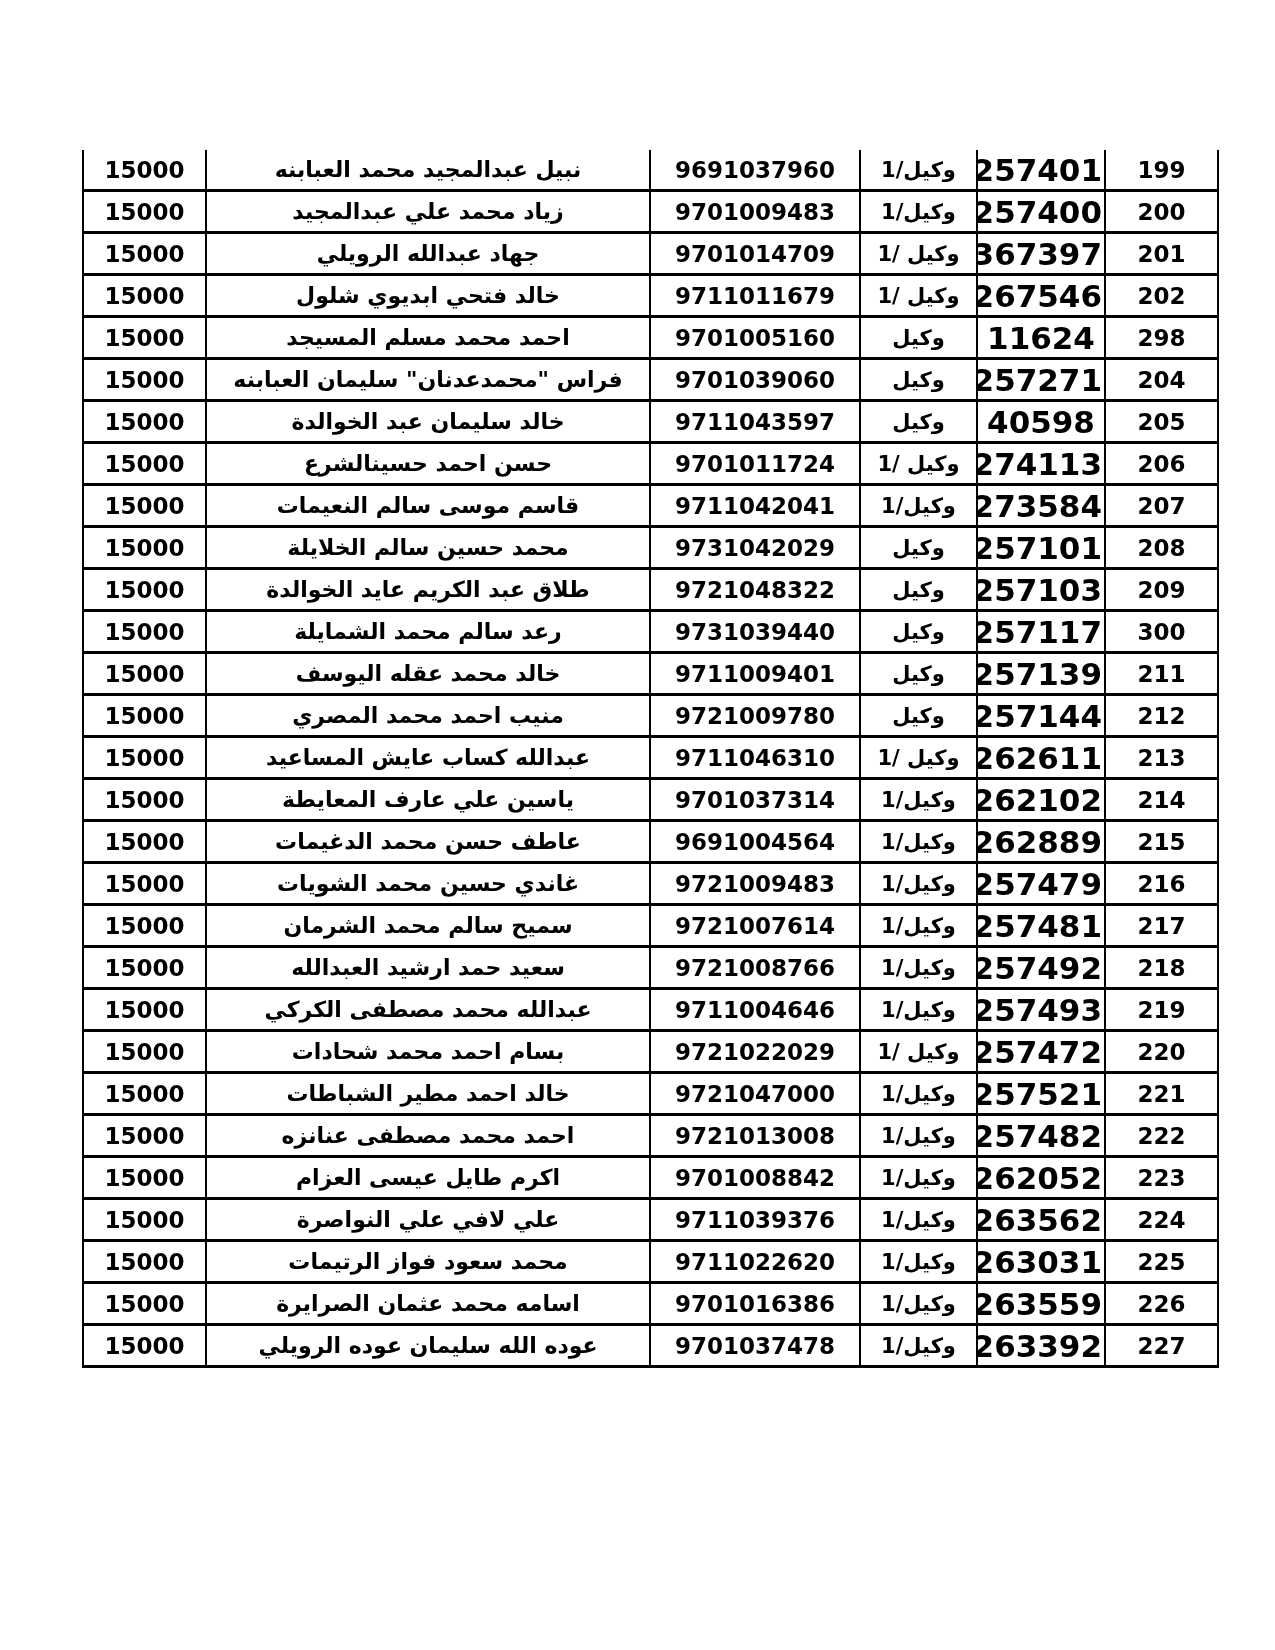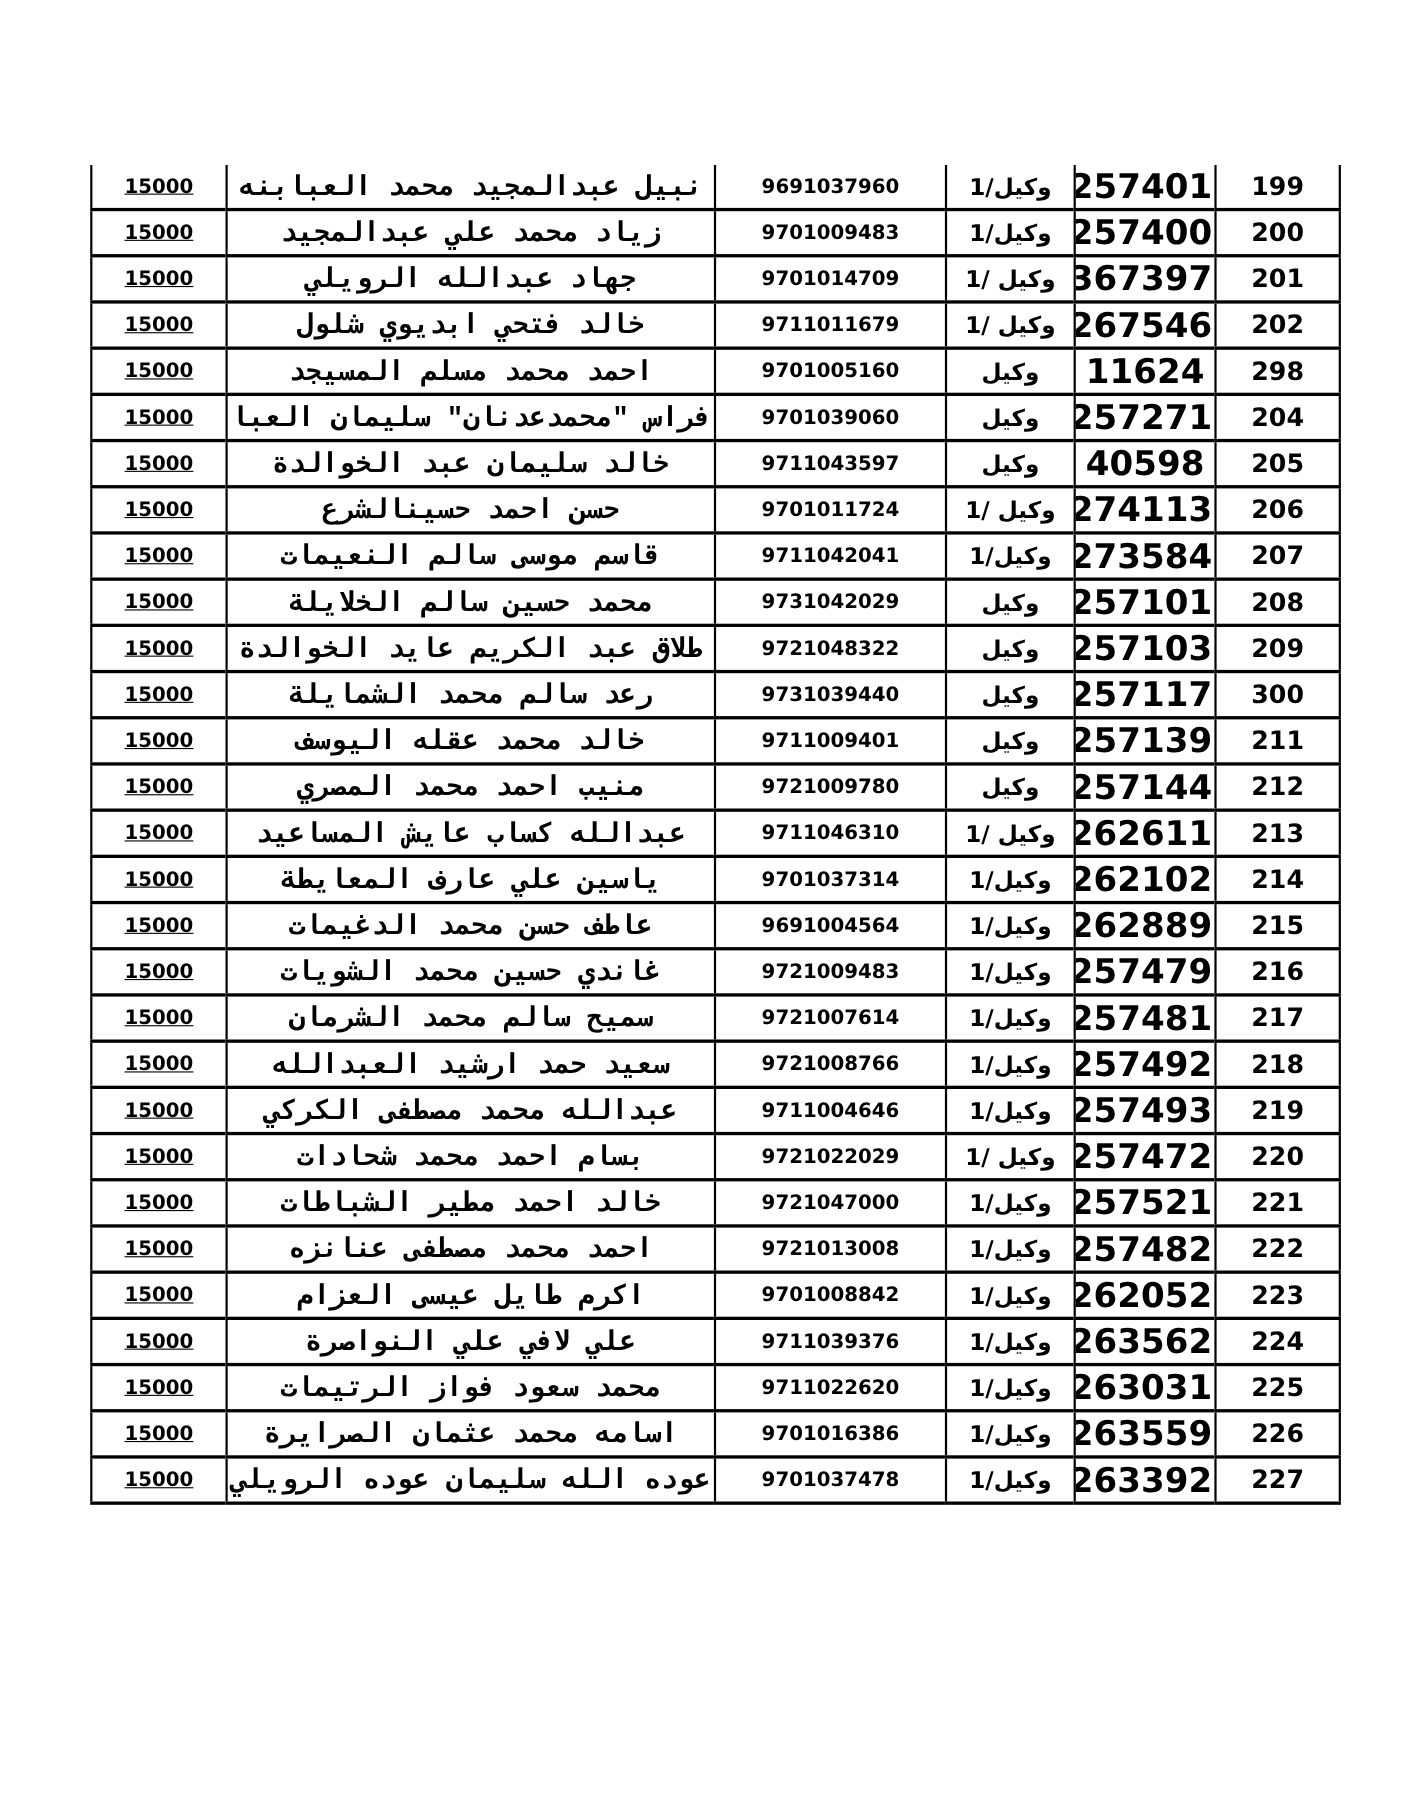--- a/index.html
+++ b/index.html
@@ -42,23 +42,23 @@
     overflow: hidden;
     white-space: nowrap;
   }
   
   table.roster tr:first-child td {
     border-top: none;
   }
   td.col-serial      { width: 107px; font-size: 23px; }
   td.col-member-id   { width: 122px; font-size: 31px; }
   td.col-rank        { width: 111px; font-size: 21px; }
-  td.col-national-id { width: 204px; font-size: 18px; }
-  td.col-name        { width: 438px; font-size: 25px; font-family: Liberation Mono, monospace; }
-  td.col-amount      { width: 117px; font-size: 18px; text-decoration: underline; }
+  td.col-national-id { width: 204px; font-size: 23px; }
+  td.col-name        { width: 438px; font-size: 22px; }
+  td.col-amount      { width: 117px; font-size: 23px; }
 </style>
 </head>
 <body>
 
 <div class="page">
   <table class="roster">
     <tbody>
   <tr>
     <td class="col-serial">199</td>
     <td class="col-member-id">257401</td>

